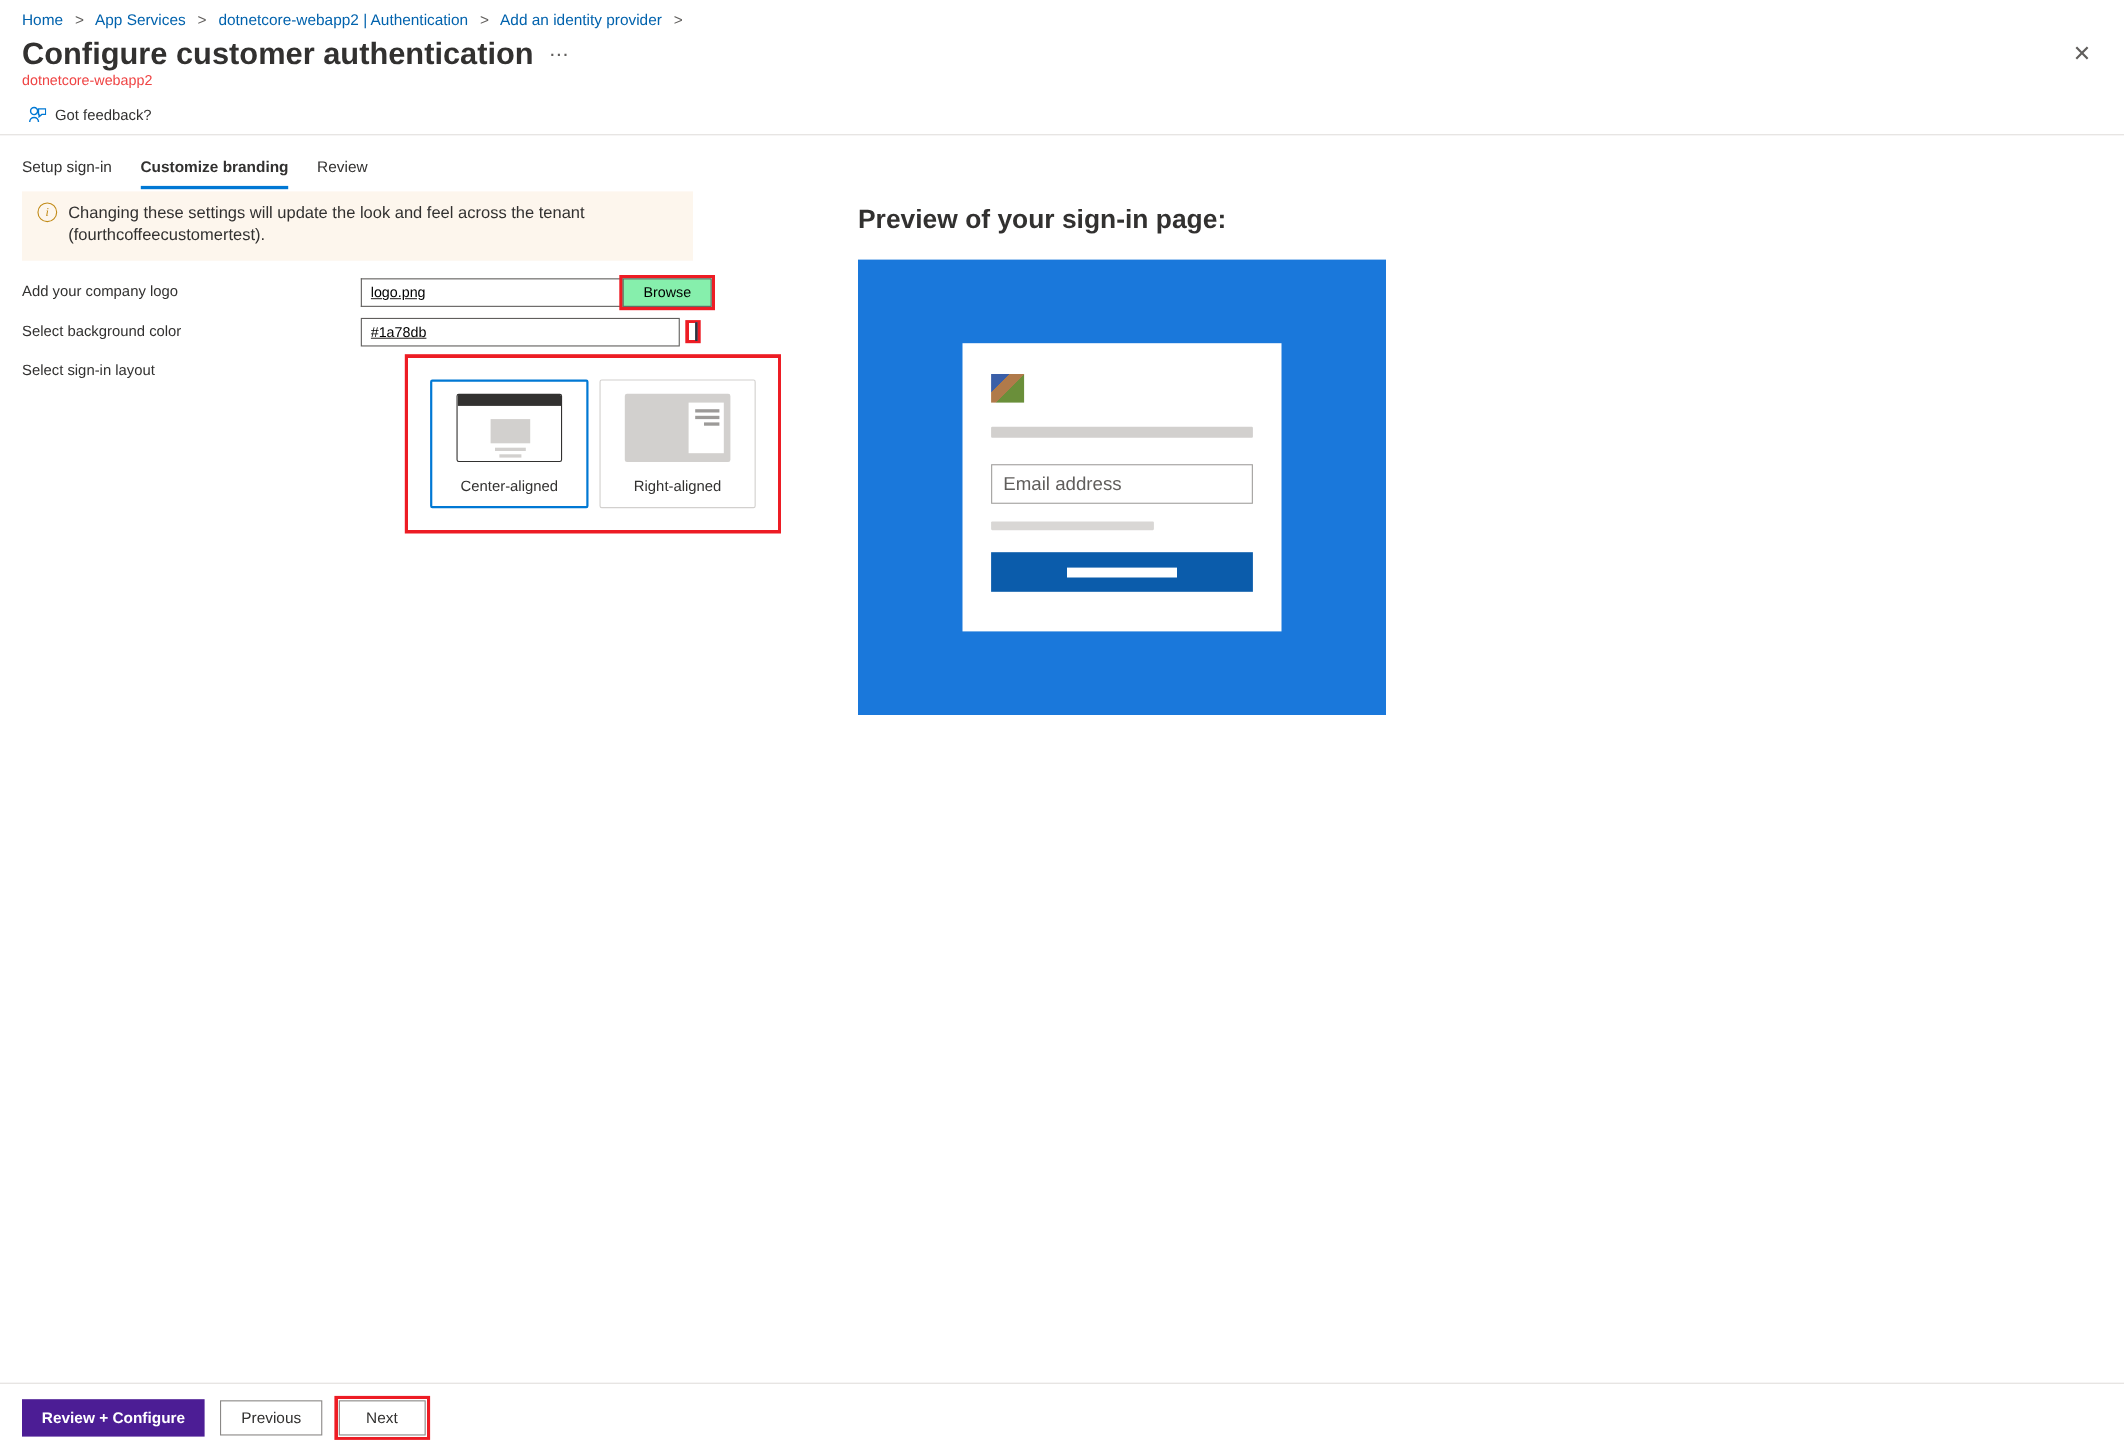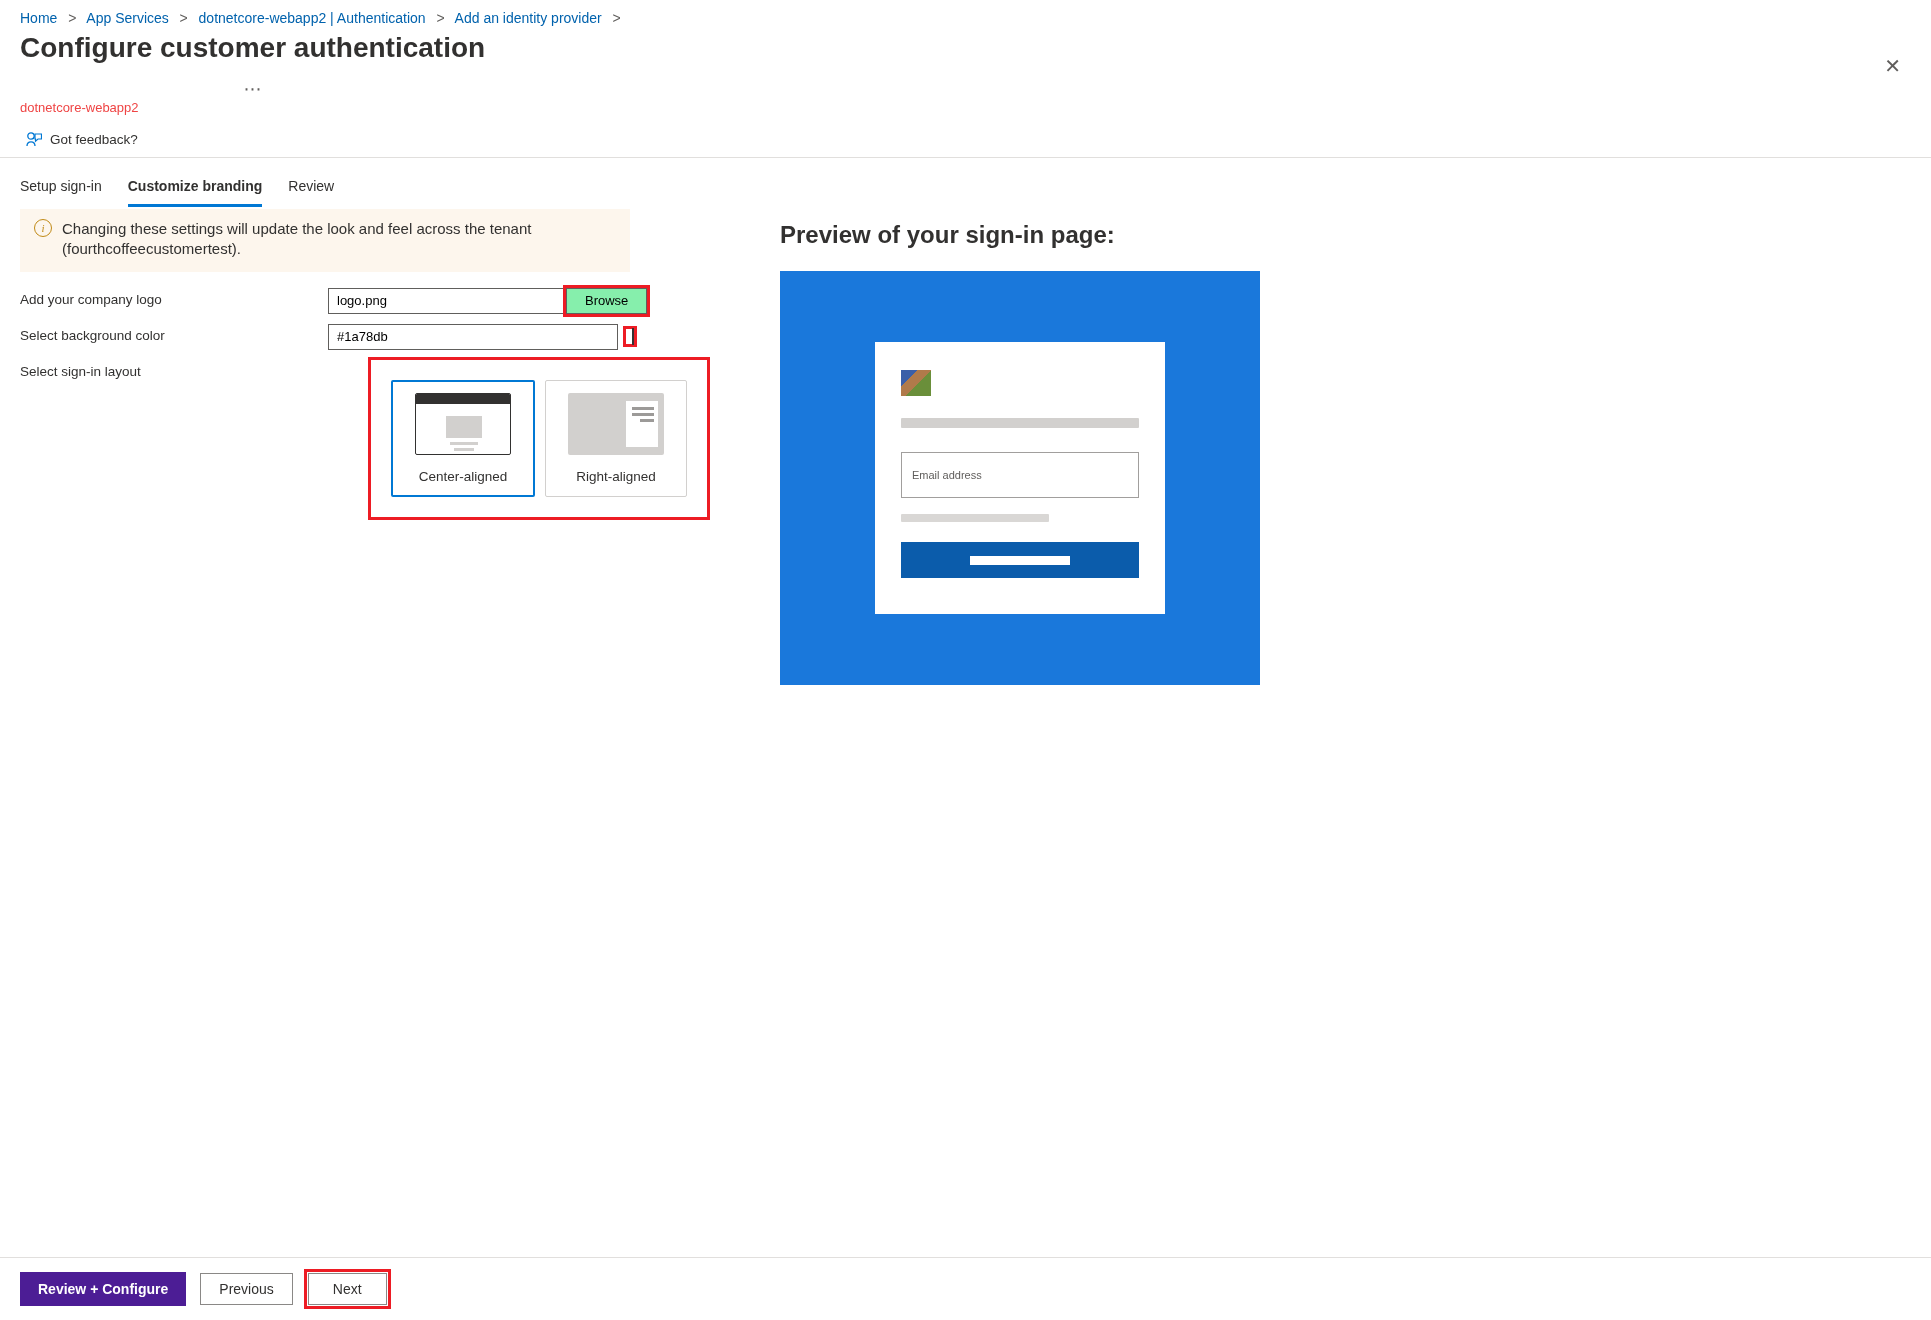--- a/index.html
+++ b/index.html
@@ -26,21 +26,21 @@
   .breadcrumb .crumb { color: #0062ad; cursor: pointer; }
   .breadcrumb .sep { color: #605e5c; margin: 0 3px; }
 
   
   .title-row {
     padding: 2px 20px 0 20px;
     display: flex;
     align-items: center;
     justify-content: space-between;
   }
-  .title-left { display: flex; align-items: center; gap: 14px; flex-direction: column; }
+  .title-left { display: flex; align-items: center; gap: 14px; }
   .page-title { font-size: 28px; font-weight: 600; margin: 0; }
   .ellipsis-btn { font-size: 18px; color: #605e5c; cursor: pointer; }
   .close-x { font-size: 20px; color: #605e5c; cursor: pointer; padding: 4px 10px; font-weight: 300; }
   .subtitle { padding: 0 20px 8px 20px; color: #ef4444; font-size: 13px; }
 
   
   .feedback-row {
     padding: 8px 20px 10px 26px;
     display: flex;
     align-items: center;
@@ -96,21 +96,21 @@
   }
   .info-text { font-size: 15px; line-height: 1.35; }
 
   
   .form-row {
     display: flex;
     align-items: flex-start;
     margin-bottom: 10px;
   }
   .form-label { width: 308px; flex-shrink:0; padding-top: 4px; font-size: 13.5px; }
-  .form-control-wrap { display:flex; align-items:center; gap:0; }
+  .form-control-wrap { display:flex; align-items:center; gap:0;text-decoration:underline; }
 
   .text-input {
     border: 1px solid #605e5c;
     height: 26px;
     padding: 0 8px;
     font-size: 13px;
     box-sizing: border-box;
   }
   .logo-input { width: 238px; border-right:none; }
   .browse-btn {
@@ -164,21 +164,21 @@
   }
   .logo-img {
     width: 30px; height:26px; background:
       linear-gradient(135deg,#3a5fa8 30%,#b07a4a 30%,#b07a4a 55%,#6a8f3a 55%);
     margin-bottom: 22px;
   }
   .ph-bar { background:#d2d0ce; border-radius:1px; }
   .ph-bar.b1 { width:100%; height:10px; margin-bottom:24px;}
   .ph-bar.b2 { width:62%; height:8px; margin-bottom:20px; background:#d9d7d5;}
   .preview-input {
-    width:100%; height:46px; border:1px solid #a19f9d; padding:0 10px; font-size:11px;
+    width:100%; height:36px; border:1px solid #a19f9d; padding:0 10px; font-size:17px;
     color:#605e5c; box-sizing:border-box; display:flex; align-items:center; margin-bottom:16px;
   }
   .preview-btn {
     width:100%; height:36px; background:#0b5cab; display:flex; align-items:center; justify-content:center;
   }
   .preview-btn-bar { width:100px; height:9px; background:#fff; }
 
   
   .bottom-bar {
     border-top: 1px solid #e1dfdd;

